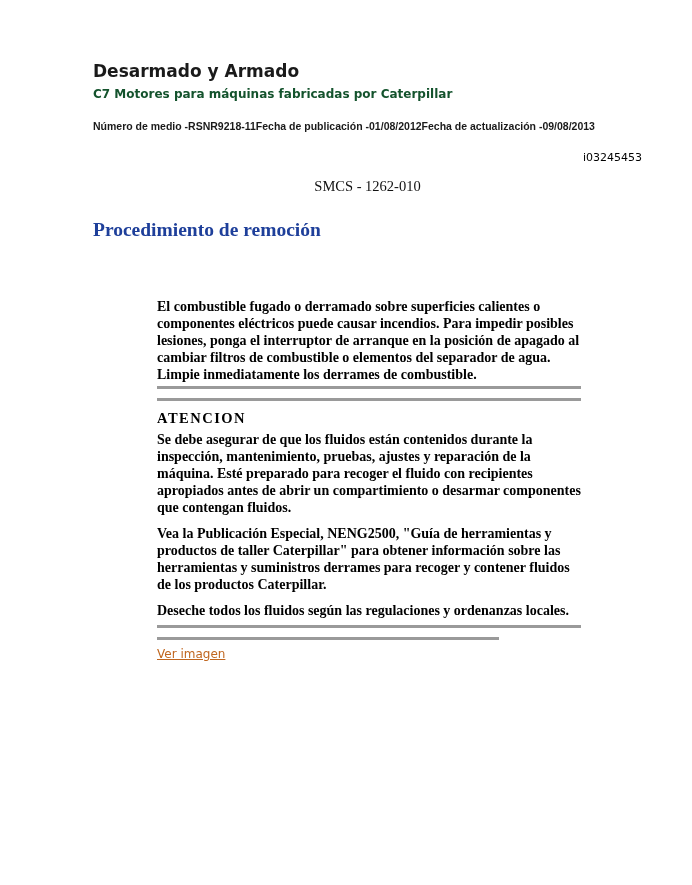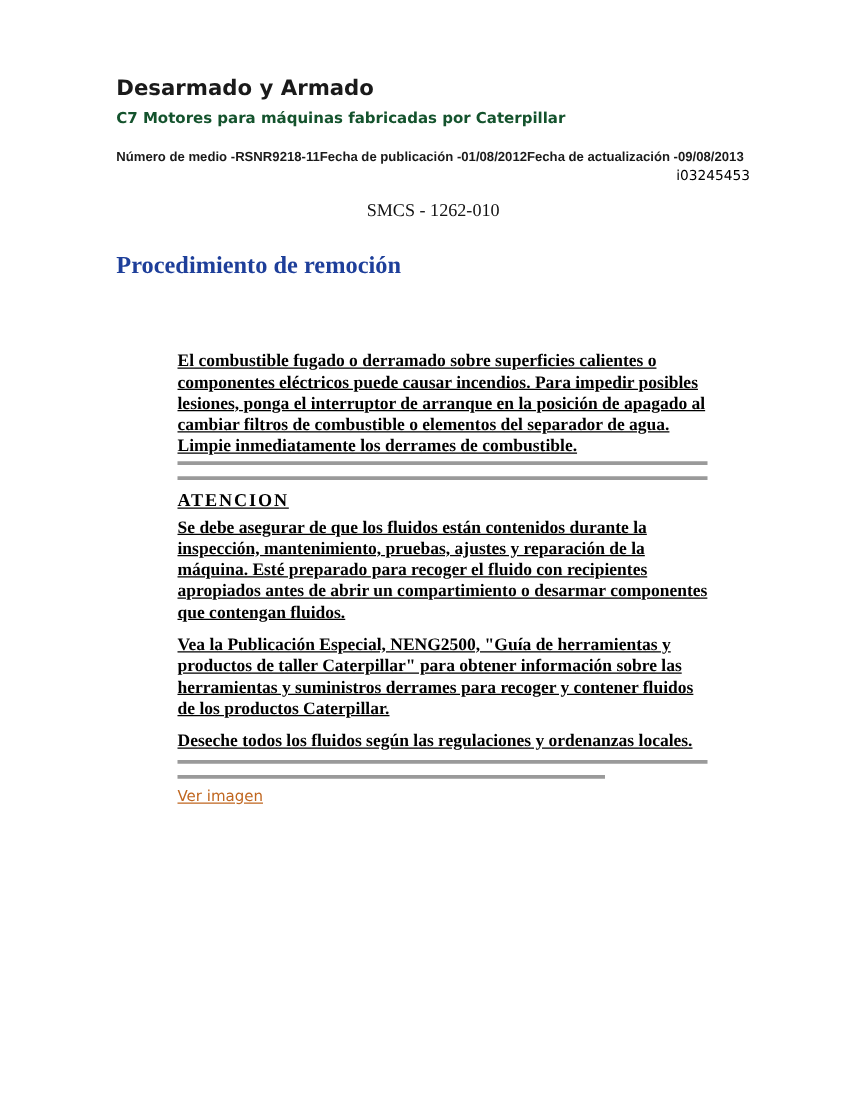--- a/index.html
+++ b/index.html
@@ -4,34 +4,34 @@
 <style>
   :root{
     --heading-blue:#1e3f9a;
     --divider-gray:#9a9a9a;
     --link-orange:#c0661f;
   }
   html,body{margin:0;padding:0;background:#ffffff;}
   body{width:692px;height:885px;overflow:hidden;}
   .page{
     box-sizing:border-box;width:692px;height:885px;
-    padding:62px 92px 0 93px;
+    padding:62px 50px 0 93px;
     font-family:"Liberation Serif",serif;color:#000;
   }
   
   .header-title{font:bold 17px/1.15 "DejaVu Sans",sans-serif;color:#1a1a1a;}
   .header-subtitle{font:bold 12px/1.2 "DejaVu Sans",sans-serif;color:#14532d;margin-top:5px;}
   .meta-line{font:bold 10.5px/1.3 "Liberation Sans",sans-serif;color:#1a1a1a;margin-top:19px;white-space:nowrap;}
-  .revision{font:11px/1.2 "DejaVu Sans",sans-serif;text-align:right;}
+  .revision{font:11px/1.2 "DejaVu Sans",sans-serif;text-align:right;margin-top:17px;}
   
   .doc-title{font:bold 20px/1.1 "Liberation Serif",serif;color:var(--heading-blue);margin:18px 0 0 0;}
   .smcs{font:14.5px/1.2 "Liberation Serif",serif;color:#111;margin-top:14px;text-align:center;}
   .section-heading{font:bold 19.5px/1.15 "Liberation Serif",serif;color:var(--heading-blue);margin:24px 0 0 0;}
   
-  .content-block{margin-left:49px;width:424px;margin-top:56px;text-decoration:underline;}
+  .content-block{margin-left:64px;width:424px;margin-top:56px;}
   .warning-text{font:bold 14px/17px "Liberation Serif",serif;margin:0;}
   .rule{height:3px;background:var(--divider-gray);border:0;margin:0;}
   .rule.r1{margin-top:3px;}
   .rule.r2{margin-top:9px;}
   .rule.r3{margin-top:6px;}
   .rule.r4{margin-top:9px;width:342px;}
   .notice-heading{font:bold 14.5px/18px "Liberation Serif",serif;text-align:left;letter-spacing:1.5px;margin-top:8px;}
   .notice-para{font:bold 14px/17px "Liberation Serif",serif;margin:9px 0 0 0;}
   .notice-para.first{margin-top:4px;}
   .view-image{

